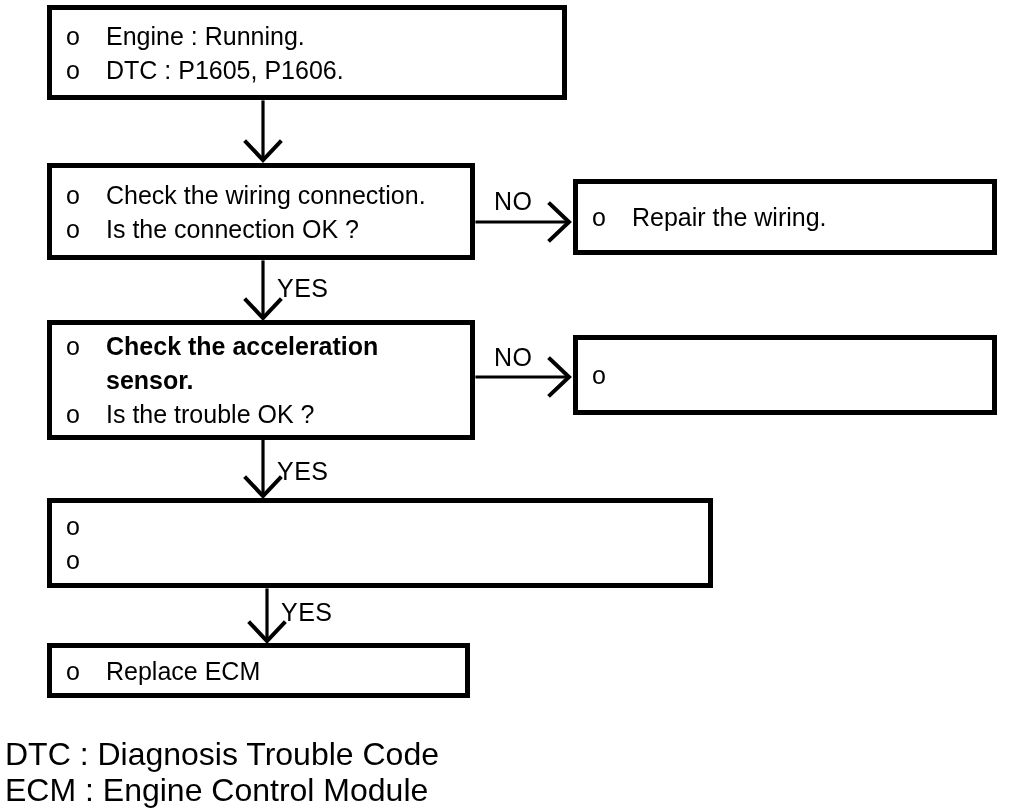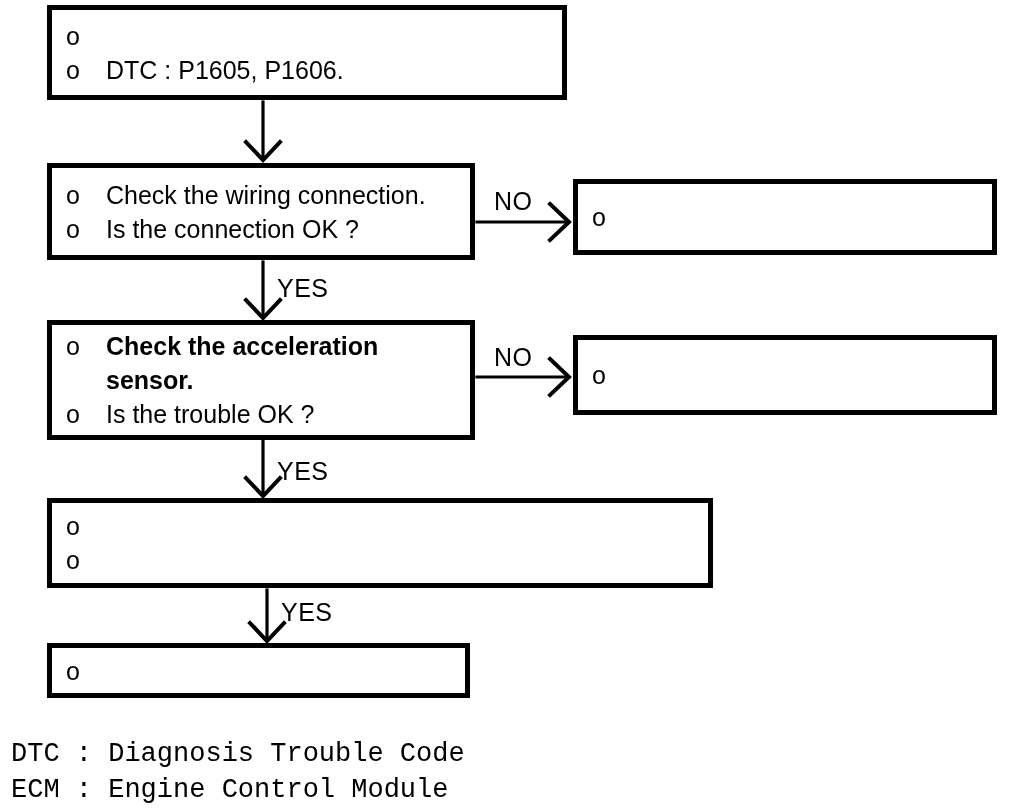--- a/index.html
+++ b/index.html
@@ -60,25 +60,24 @@
     font-weight: bold;
   }
   .edge-label {
     position: absolute;
     font-size: 25px;
     line-height: 30px;
     letter-spacing: 0.5px;
   }
   .legend {
     position: absolute;
-    left: 11px;
+    left: 5px;
     top: 736px;
-    font-size: 27px;
+    font-size: 32px;
     line-height: 36px;
-    font-family: Liberation Mono, monospace;
   }
 </style>
 </head>
 <body>
 
 <div class="stage">
 
   <svg class="connectors" viewBox="0 0 1024 810">
 
     <g>
@@ -108,20 +107,21 @@
 
     <g>
       <line x1="267" y1="590" x2="267" y2="640"></line>
       <polyline points="250,623 267,641 284,623"></polyline>
     </g>
   </svg>
 
   <div class="node" style="left:47px; top:5px; width:520px; height:95px;">
     <div class="bullet-row">
       <span class="bullet">o</span>
+      <span class="bullet-text">Engine : Running.</span>
     </div>
     <div class="bullet-row">
       <span class="bullet">o</span>
       <span class="bullet-text">DTC : P1605, P1606.</span>
     </div>
   </div>
 
   <div class="node" style="left:47px; top:163px; width:428px; height:97px;">
     <div class="bullet-row">
       <span class="bullet">o</span>
@@ -129,20 +129,21 @@
     </div>
     <div class="bullet-row">
       <span class="bullet">o</span>
       <span class="bullet-text">Is the connection OK ?</span>
     </div>
   </div>
 
   <div class="node" style="left:573px; top:179px; width:424px; height:76px;">
     <div class="bullet-row">
       <span class="bullet">o</span>
+      <span class="bullet-text">Repair the wiring.</span>
     </div>
   </div>
 
   <div class="node" style="left:47px; top:320px; width:428px; height:120px;">
     <div class="bullet-row">
       <span class="bullet">o</span>
       <span class="bullet-text wrap-narrow">Check the acceleration sensor.</span>
     </div>
     <div class="bullet-row">
       <span class="bullet">o</span>
@@ -161,20 +162,21 @@
       <span class="bullet">o</span>
     </div>
     <div class="bullet-row">
       <span class="bullet">o</span>
     </div>
   </div>
 
   <div class="node" style="left:47px; top:643px; width:423px; height:55px;">
     <div class="bullet-row">
       <span class="bullet">o</span>
+      <span class="bullet-text">Replace ECM</span>
     </div>
   </div>
 
   <div class="edge-label" style="left:494px; top:186px;">NO</div>
   <div class="edge-label" style="left:277px; top:273px;">YES</div>
   <div class="edge-label" style="left:494px; top:342px;">NO</div>
   <div class="edge-label" style="left:277px; top:456px;">YES</div>
   <div class="edge-label" style="left:281px; top:597px;">YES</div>
 
   <div class="legend">

